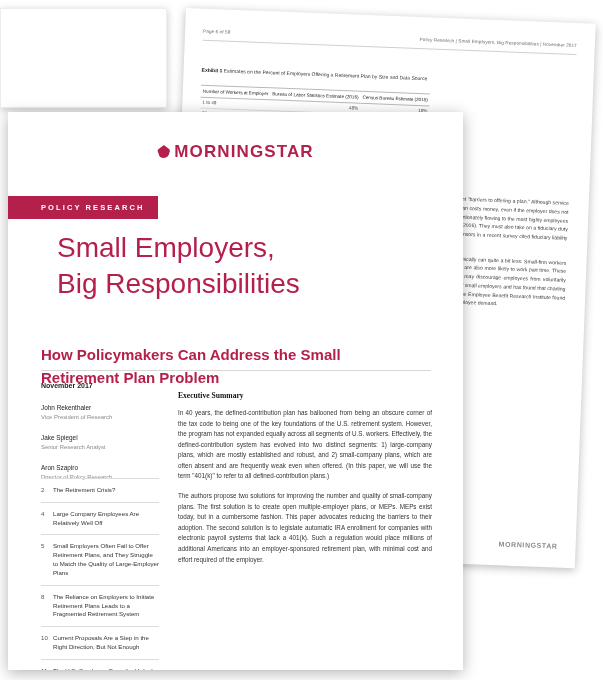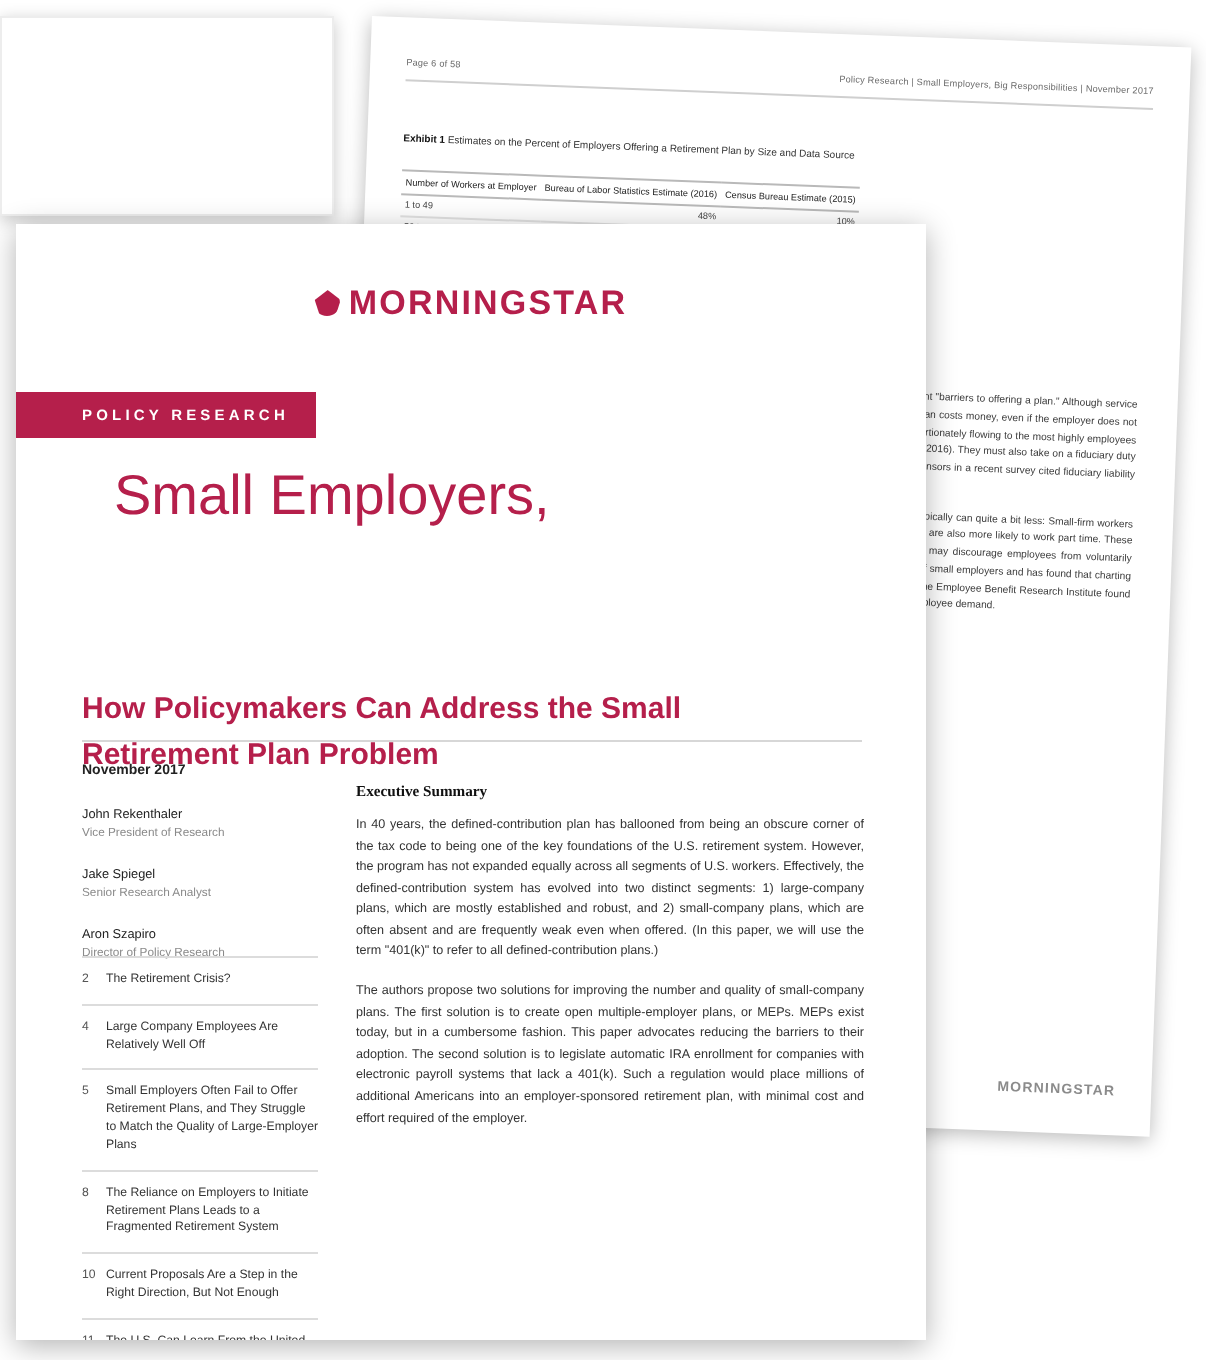--- a/index.html
+++ b/index.html
@@ -320,20 +320,21 @@
 
   <div class="cover">
     <div class="logo-wrap">
       <span class="logo-mark"></span><span class="logo-text">MORNINGSTAR</span>
     </div>
 
     <div class="policy-tag">POLICY RESEARCH</div>
 
     <div class="cover-title">
       <div>Small Employers,</div>
+      <div>Big Responsibilities</div>
     </div>
 
     <div class="cover-subtitle">How Policymakers Can Address the Small Retirement Plan Problem</div>
     <div class="rule"></div>
 
     <div class="meta-col">
       <div class="meta-date">November 2017</div>
       <div class="meta-person">
         <div class="nm">John Rekenthaler</div>
         <div class="rl">Vice President of Research</div>

